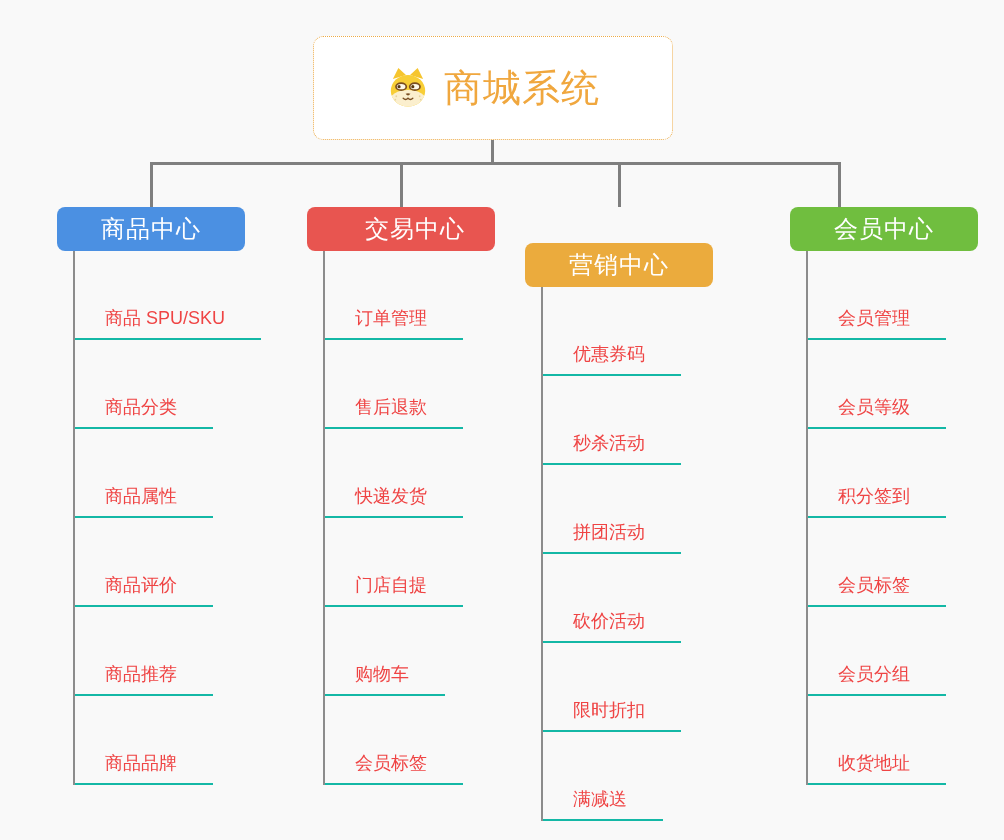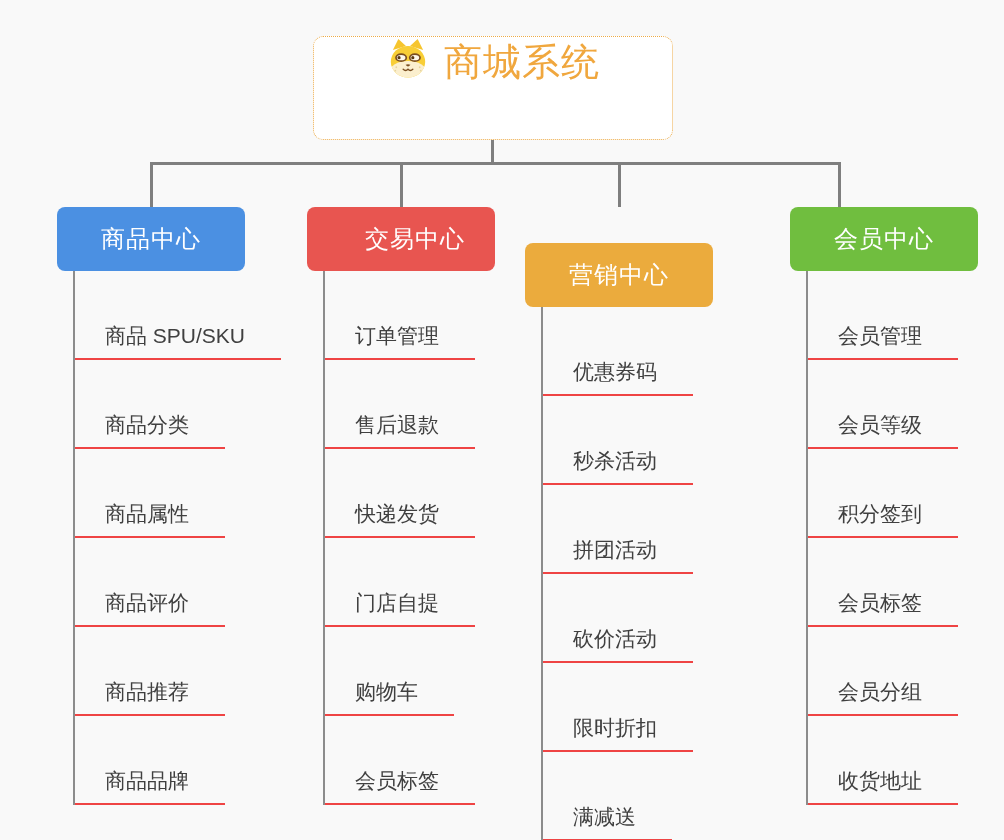--- a/index.html
+++ b/index.html
@@ -10,51 +10,51 @@
     overflow:hidden;
   }
   #canvas{position:relative;width:1004px;height:840px;}
 
   
   .root-node{
     position:absolute;left:313px;top:36px;width:360px;height:104px;
     background:#FFFFFF;
     border:1px dotted #EDAC49;
     border-radius:10px;
-    display:flex;align-items:flex-start;justify-content:center;gap:14px;
+    display:flex;align-items:center;justify-content:center;gap:14px;
     box-sizing:border-box;
   }
   .root-label{
     font-size:38px;color:#F0A73E;letter-spacing:1px;white-space:nowrap;
   }
 
   
   .line{position:absolute;background:#7F7F7F;}
   .stub{width:3px;}
   .bus{height:3px;}
   .drop{width:3px;}
 
   
   .column{position:absolute;top:207px;width:188px;}
   .branch-header{
-    height:64px;border-radius:8px;
+    height:44px;border-radius:8px;
     display:flex;align-items:center;justify-content:center;
     color:#FFFFFF;font-size:24px;letter-spacing:1px;
     cursor:default;
   }
   .items{position:relative;margin-left:16px;}
   .spine{
     position:absolute;left:0;top:0;width:2px;height:534px;background:#8C8C8C;
   }
   .row{height:89px;display:flex;align-items:flex-end;}
   .leaf{
     display:inline-block;
-    border-bottom:2px solid #ef4444;
+    border-bottom:2px solid #14b8a6;
     padding:0 36px 8px 32px;
-    font-size:21px;color:#404040;white-space:nowrap;
+    font-size:18px;color:#ef4444;white-space:nowrap;
   }
 </style>
 </head>
 <body>
 
 <div id="canvas">
 
   <div class="root-node">
     <span style="display:inline-flex;">
       <svg width="44" height="44" viewBox="0 0 64 64" aria-hidden="true">

